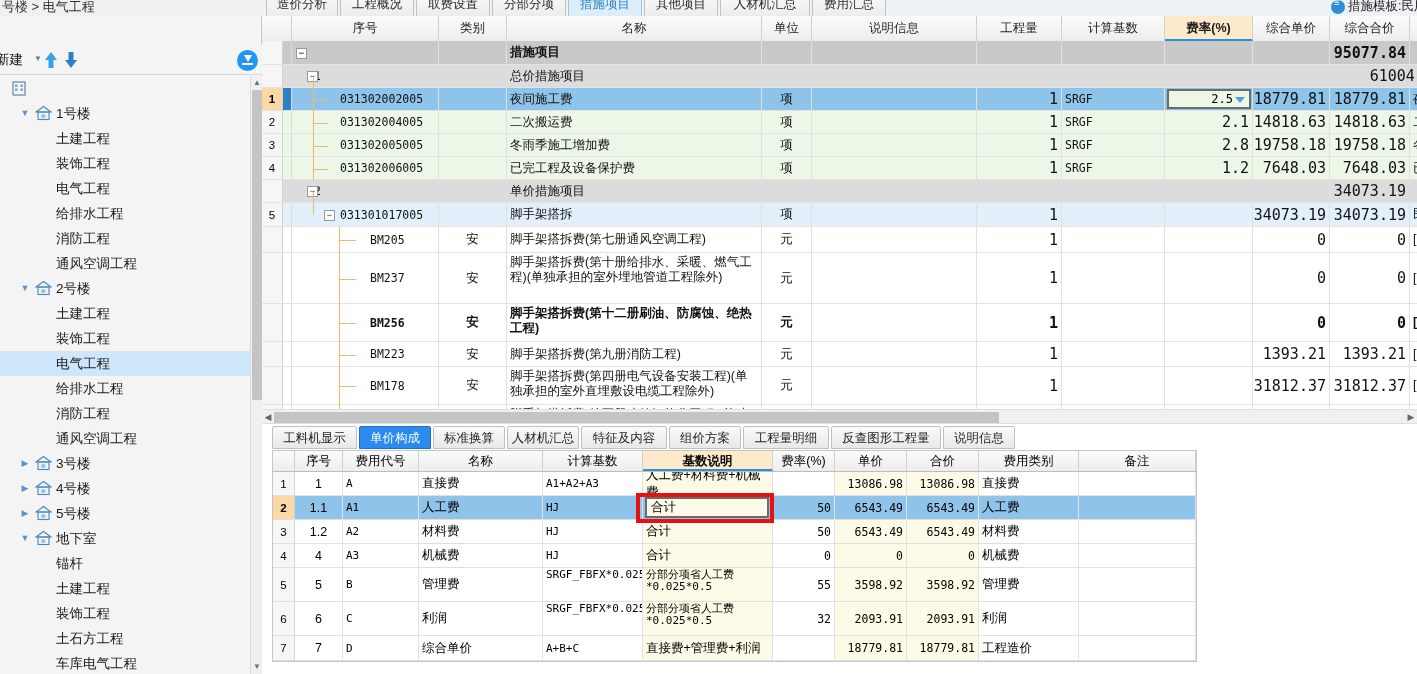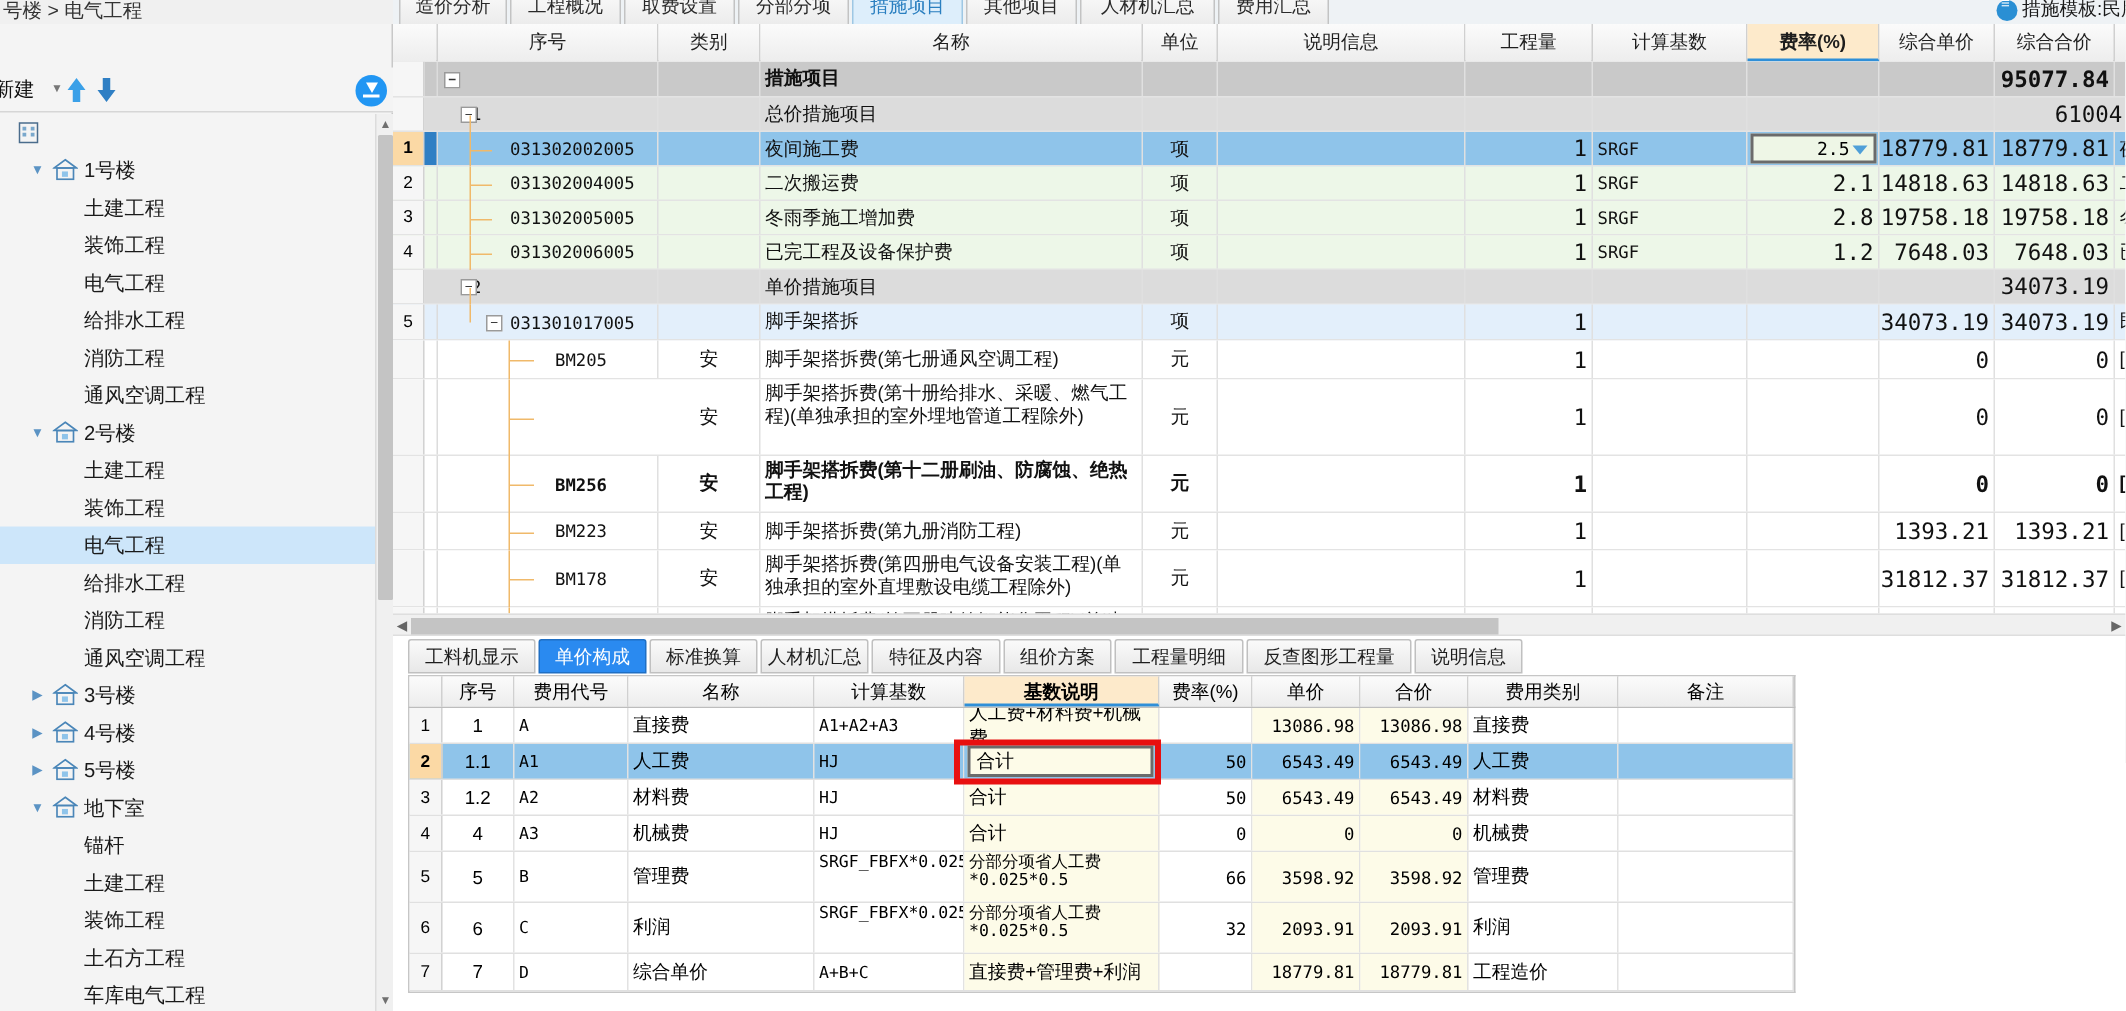--- a/index.html
+++ b/index.html
@@ -571,20 +571,21 @@
           <div class="gc num" style="left:903px;width:88px;"></div>
           <div class="gc num" style="left:991px;width:77px;">0</div>
           <div class="gc num" style="left:1068px;width:80px;">0</div>
           <div class="gc" style="left:1148px;width:105px;">[民用安装工程]</div>
           <div class="tline" style="left:78px;top:13px;width:16px;height:1px"></div>
           <div class="tline" style="left:77px;top:0;width:1px;height:26px"></div>
         </div>
         <div class="grow white" style="height: 51px;">
           <div class="rownum"></div>
           <div class="indicator"></div>
+          <div class="gc mono" style="left:30px;width:147px;padding-left:78px;">BM237</div>
           <div class="gc ctr" style="left:177px;width:68px;">安</div>
           <div class="gc wrapit" style="left:245px;width:255px;">脚手架搭拆费(第十册给排水、采暖、燃气工程)(单独承担的室外埋地管道工程除外)</div>
           <div class="gc ctr" style="left:500px;width:50px;">元</div>
           <div class="gc" style="left:550px;width:165px;"></div>
           <div class="gc num" style="left:715px;width:85px;">1</div>
           <div class="gc mono" style="left:800px;width:103px;"></div>
           <div class="gc num" style="left:903px;width:88px;"></div>
           <div class="gc num" style="left:991px;width:77px;">0</div>
           <div class="gc num" style="left:1068px;width:80px;">0</div>
           <div class="gc" style="left:1148px;width:105px;">[民用安装工程]</div>
@@ -744,21 +745,21 @@
           <div class="bc" style="left:706px;width:100px">机械费</div>
           <div class="bc" style="left:806px;width:117px"></div>
         </div>
         <div class="brow" style="height: 34px;">
           <div class="brownum">5</div>
           <div class="bc ctr" style="left:22px;width:48px">5</div>
           <div class="bc mono" style="left:70px;width:76px">B</div>
           <div class="bc" style="left:146px;width:124px">管理费</div>
           <div class="bc wrap" style="left:270px;width:100px">SRGF_FBFX*0.025*0.5</div>
           <div class="bc wrap yellowish" style="left:370px;width:130px">分部分项省人工费*0.025*0.5</div>
-          <div class="bc num" style="left:500px;width:62px">66</div>
+          <div class="bc num" style="left:500px;width:62px">55</div>
           <div class="bc num yellowish" style="left:562px;width:72px">3598.92</div>
           <div class="bc num yellowish" style="left:634px;width:72px">3598.92</div>
           <div class="bc" style="left:706px;width:100px">管理费</div>
           <div class="bc" style="left:806px;width:117px"></div>
         </div>
         <div class="brow" style="height: 34px;">
           <div class="brownum">6</div>
           <div class="bc ctr" style="left:22px;width:48px">6</div>
           <div class="bc mono" style="left:70px;width:76px">C</div>
           <div class="bc" style="left:146px;width:124px">利润</div>

